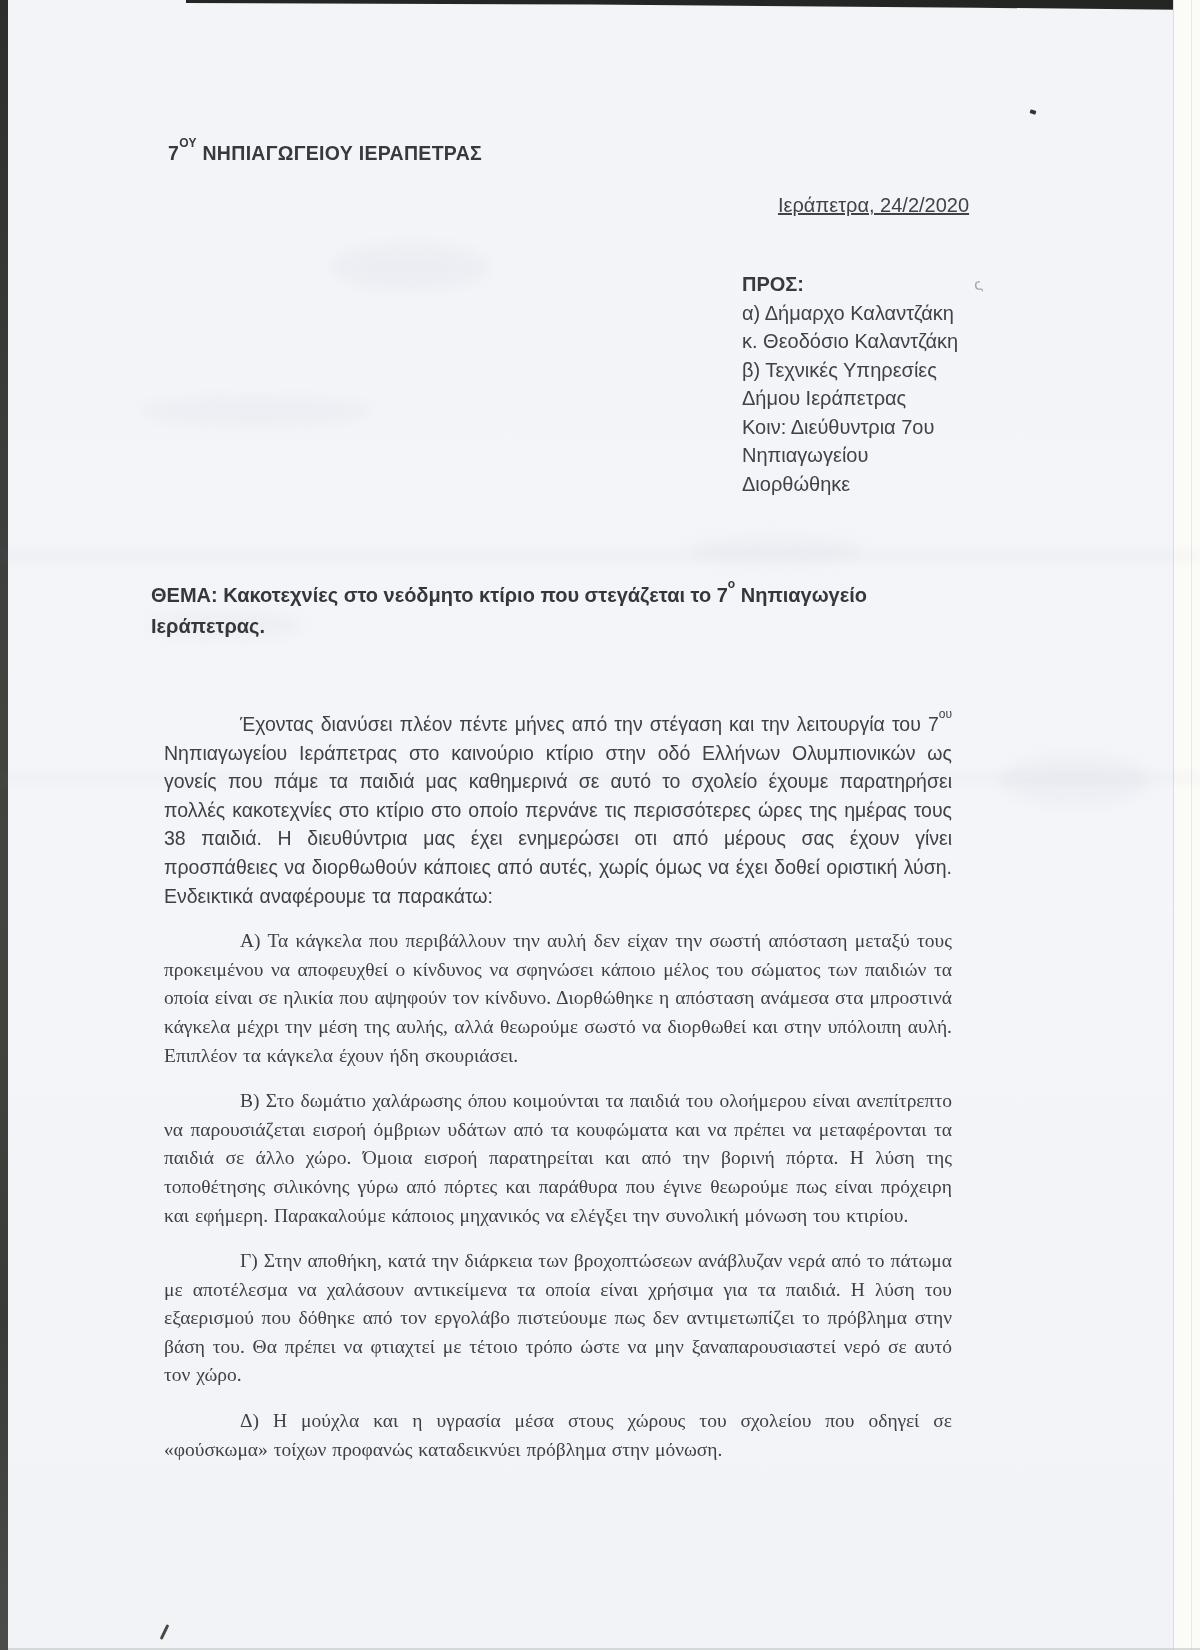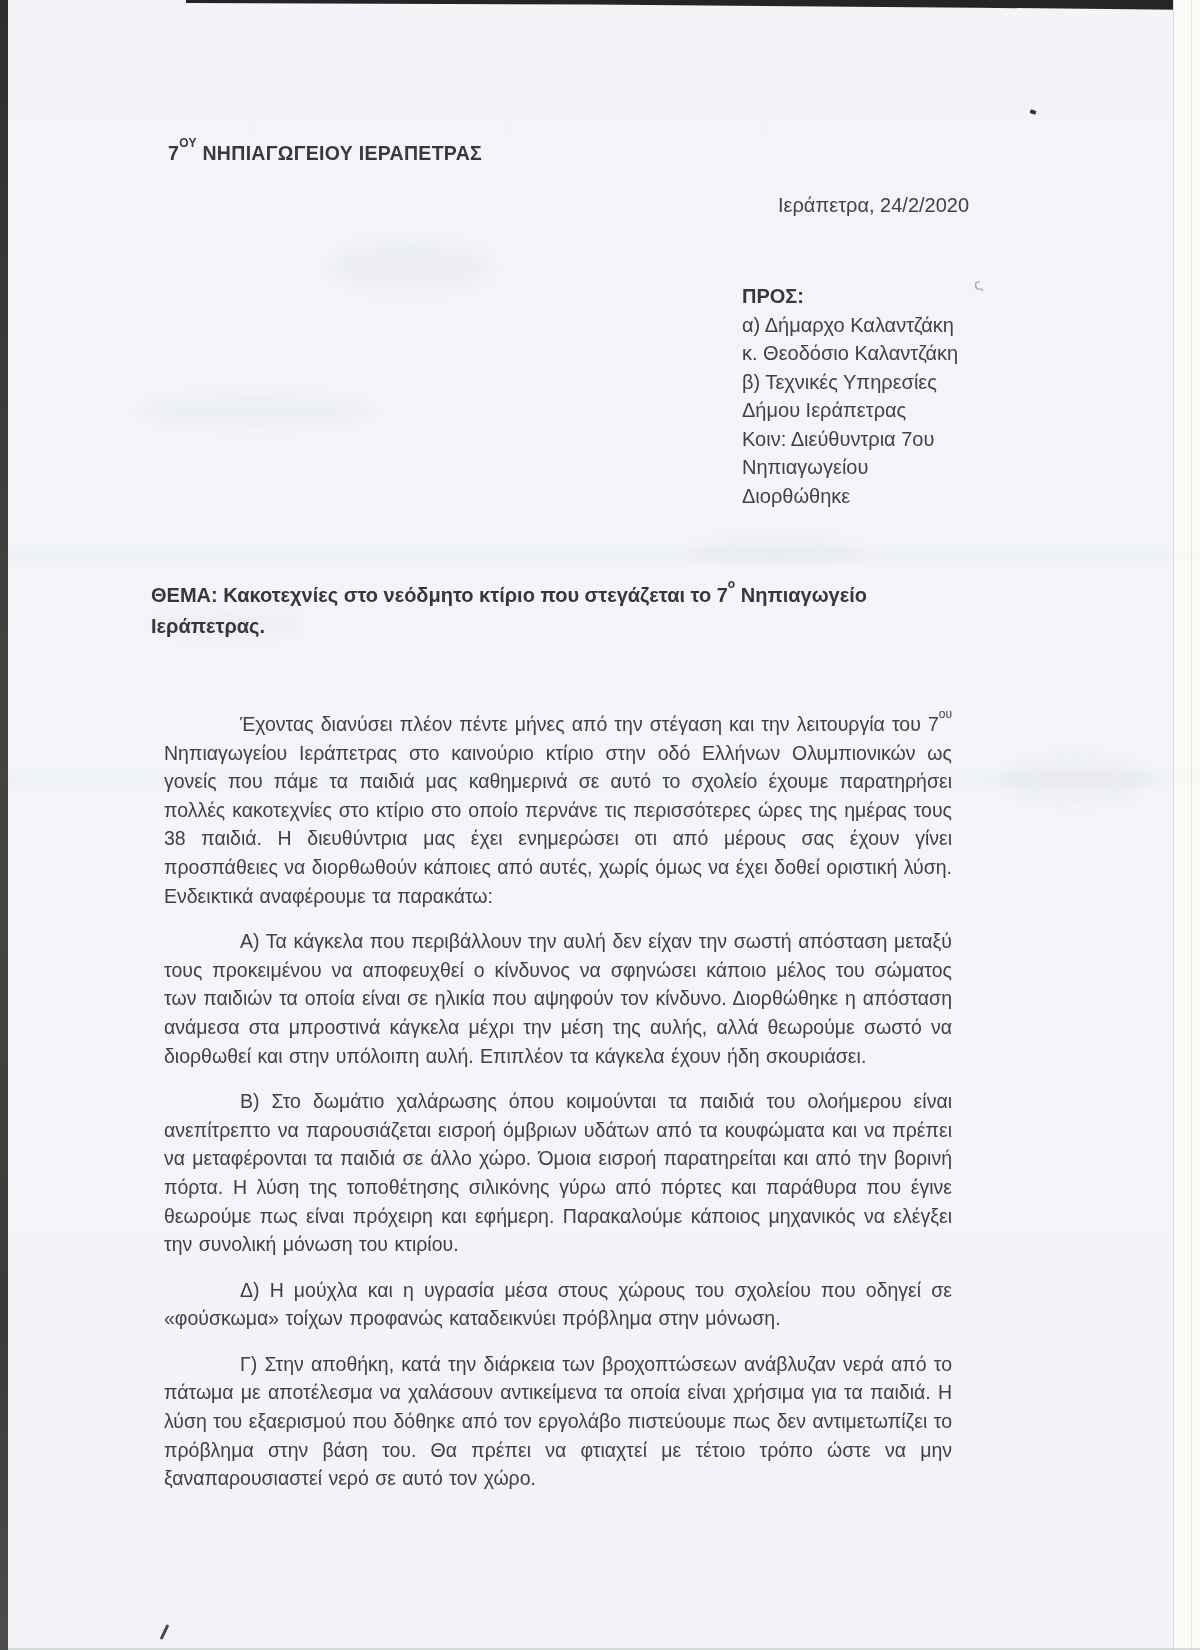--- a/index.html
+++ b/index.html
@@ -63,38 +63,38 @@
   .letterhead {
     position:absolute; left:168px; top:141px;
     font-weight:bold; font-size:19.5px; line-height:24px;
     letter-spacing:.3px; color:#37393d;
   }
   .letterhead sup, .sup {
     font-size:12px; line-height:0; position:relative; top:-6px;
   }
   .dateline {
     position:absolute; left:778px; top:194px;
-    font-size:20px; color:#404247;
+    font-size:20px; color:#404247;text-decoration:underline;
   }
   .recipients {
     position:absolute; left:742px; top:270px;
-    font-size:20px; line-height:28.5px; color:#404247;margin-top:12px;
+    font-size:20px; line-height:28.5px; color:#404247;
   }
   .recipients .heading { font-weight:bold; color:#37393d; }
   .subject {
     position:absolute; left:151px; top:580px; width:748px;
     font-weight:bold; font-size:20px; line-height:31px; color:#35373b;
   }
   .body-text {
     position:absolute; left:164px; top:710px; width:788px;
     font-size:19.5px; line-height:28.6px; text-align:justify;
     color:#3f4145; word-spacing:1px;
   }
   .body-text p { margin:0; text-indent:76px; }
-  .body-text p + p { margin-top:17px; }
+  .body-text p + p { margin-top:17px;font-family:Liberation Serif, serif; }
 </style>
 </head>
 <body>
 
 <div class="page">
 
   <div class="edge-left"></div>
   <div class="edge-top"></div>
   <div class="right-strip"></div>
   <div class="right-strip-line"></div>
@@ -128,17 +128,17 @@
     <div>Νηπιαγωγείου</div>
     <div>Διορθώθηκε</div>
   </div>
 
   <div class="subject"><span>ΘΕΜΑ: Κακοτεχνίες στο νεόδμητο κτίριο που στεγάζεται το 7</span><sup class="sup">ο</sup><span> Νηπιαγωγείο Ιεράπετρας.</span></div>
 
   <div class="body-text">
     <p><span>Έχοντας διανύσει πλέον πέντε μήνες από την στέγαση και την λειτουργία του 7</span><sup class="sup">ου</sup><span> Νηπιαγωγείου Ιεράπετρας στο καινούριο κτίριο στην οδό Ελλήνων Ολυμπιονικών ως γονείς που πάμε τα παιδιά μας καθημερινά σε αυτό το σχολείο έχουμε παρατηρήσει πολλές κακοτεχνίες στο κτίριο στο οποίο περνάνε τις περισσότερες ώρες της ημέρας τους 38 παιδιά. Η διευθύντρια μας έχει ενημερώσει οτι από μέρους σας έχουν γίνει προσπάθειες να διορθωθούν κάποιες από αυτές, χωρίς όμως να έχει δοθεί οριστική λύση. Ενδεικτικά αναφέρουμε τα παρακάτω:</span></p>
     <p>Α) Τα κάγκελα που περιβάλλουν την αυλή δεν είχαν την σωστή απόσταση μεταξύ τους προκειμένου να αποφευχθεί ο κίνδυνος να σφηνώσει κάποιο μέλος του σώματος των παιδιών τα οποία είναι σε ηλικία που αψηφούν τον κίνδυνο. Διορθώθηκε η απόσταση ανάμεσα στα μπροστινά κάγκελα μέχρι την μέση της αυλής, αλλά θεωρούμε σωστό να διορθωθεί και στην υπόλοιπη αυλή. Επιπλέον τα κάγκελα έχουν ήδη σκουριάσει.</p>
     <p>Β) Στο δωμάτιο χαλάρωσης όπου κοιμούνται τα παιδιά του ολοήμερου είναι ανεπίτρεπτο να παρουσιάζεται εισροή όμβριων υδάτων από τα κουφώματα και να πρέπει να μεταφέρονται τα παιδιά σε άλλο χώρο. Όμοια εισροή παρατηρείται και από την βορινή πόρτα. Η λύση της τοποθέτησης σιλικόνης γύρω από πόρτες και παράθυρα που έγινε θεωρούμε πως είναι πρόχειρη και εφήμερη. Παρακαλούμε κάποιος μηχανικός να ελέγξει την συνολική μόνωση του κτιρίου.</p>
+    <p>Γ) Στην αποθήκη, κατά την διάρκεια των βροχοπτώσεων ανάβλυζαν νερά από το πάτωμα με αποτέλεσμα να χαλάσουν αντικείμενα τα οποία είναι χρήσιμα για τα παιδιά. Η λύση του εξαερισμού που δόθηκε από τον εργολάβο πιστεύουμε πως δεν αντιμετωπίζει το πρόβλημα στην βάση του. Θα πρέπει να φτιαχτεί με τέτοιο τρόπο ώστε να μην ξαναπαρουσιαστεί νερό σε αυτό τον χώρο.</p>
     <p>Δ) Η μούχλα και η υγρασία μέσα στους χώρους του σχολείου που οδηγεί σε «φούσκωμα» τοίχων προφανώς καταδεικνύει πρόβλημα στην μόνωση.</p>
-    <p>Γ) Στην αποθήκη, κατά την διάρκεια των βροχοπτώσεων ανάβλυζαν νερά από το πάτωμα με αποτέλεσμα να χαλάσουν αντικείμενα τα οποία είναι χρήσιμα για τα παιδιά. Η λύση του εξαερισμού που δόθηκε από τον εργολάβο πιστεύουμε πως δεν αντιμετωπίζει το πρόβλημα στην βάση του. Θα πρέπει να φτιαχτεί με τέτοιο τρόπο ώστε να μην ξαναπαρουσιαστεί νερό σε αυτό τον χώρο.</p>
   </div>
 
 </div>
 
 </body></html>

